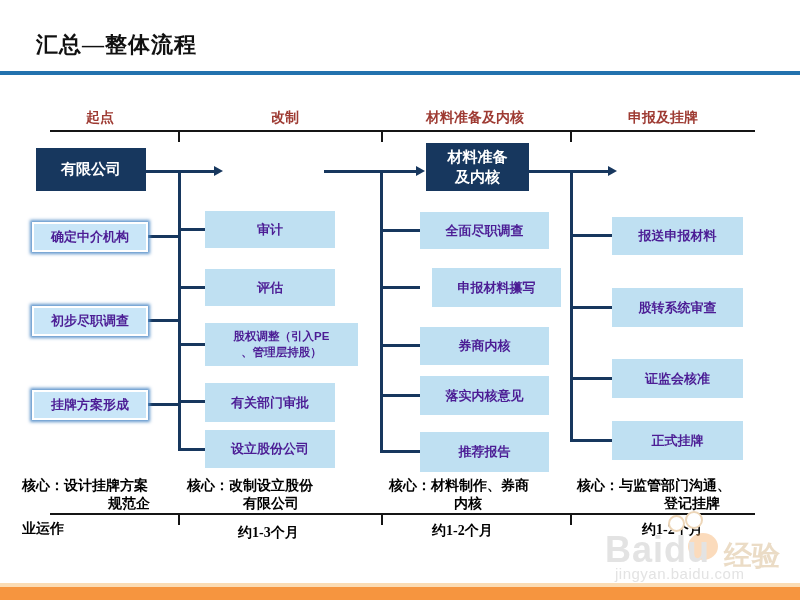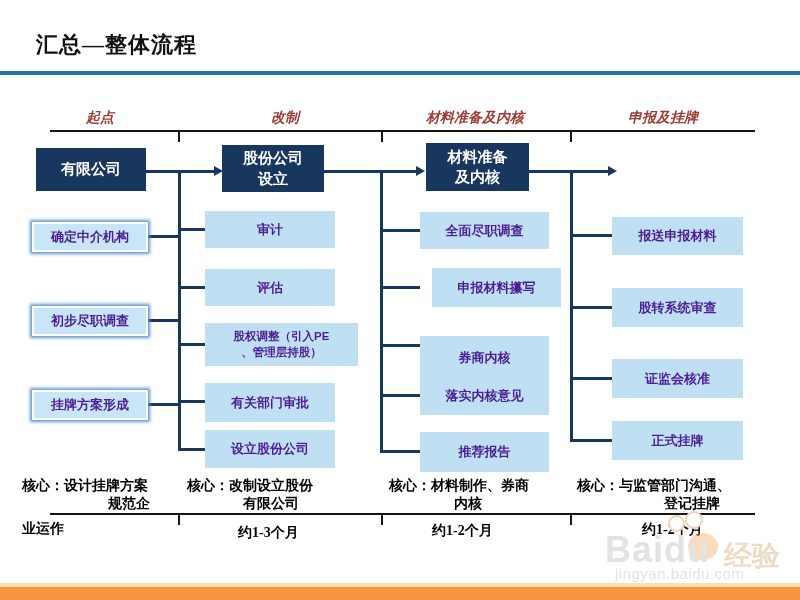--- a/index.html
+++ b/index.html
@@ -7,21 +7,21 @@
          font-family:"Liberation Serif","DejaVu Serif",serif;}
   
   .title{position:absolute;left:36px;top:30px;font-size:22px;font-weight:700;color:#111;
          letter-spacing:1px;}
   .rule{position:absolute;left:0;top:71px;width:800px;height:4px;background:#2272AE;}
   
   .ax{position:absolute;height:2px;background:#151515;}
   .tk{position:absolute;width:2px;height:12px;background:#151515;}
   
   .ph{position:absolute;width:170px;text-align:center;color:#9E3B33;font-weight:700;
-      font-size:14px;font-style:italic;}
+      font-size:14px;}
   
   .hl{position:absolute;height:3px;background:#17375E;}
   .vl{position:absolute;width:3px;background:#17375E;}
   .arr{position:absolute;width:0;height:0;border-top:5px solid transparent;
        border-bottom:5px solid transparent;border-left:9px solid #17375E;}
   
   .hdr{position:absolute;background:#17375E;color:#fff;font-weight:700;font-size:15px;
        display:flex;align-items:center;justify-content:center;text-align:center;
        line-height:1.35;font-family:"Liberation Sans","DejaVu Sans",sans-serif;}
   .hdr .w{display:inline-block;width:64px;}
@@ -94,42 +94,39 @@
   <div class="hl" style="left:383px;top:450px;width:37px;"></div>
 
   <div class="hl" style="left:573px;top:234px;width:39px;"></div>
   <div class="hl" style="left:573px;top:306px;width:39px;"></div>
   <div class="hl" style="left:573px;top:377px;width:39px;"></div>
   <div class="hl" style="left:573px;top:439px;width:39px;"></div>
 
   <div class="hdr" style="left:36px;top:148px;width:110px;height:43px;">
     <span>有限公司</span>
   </div>
-  <div class="hdr" style="left:222px;top:145px;width:102px;height:47px;">
-    <span class="w">股份公司设立</span>
-  </div>
   <div class="hdr" style="left:426px;top:143px;width:103px;height:48px;">
     <span class="w">材料准备及内核</span>
   </div>
 
   <div class="itm g" style="left:32px;top:222px;width:112px;height:26px;">确定中介机构</div>
   <div class="itm g" style="left:32px;top:306px;width:112px;height:26px;">初步尽职调查</div>
   <div class="itm g" style="left:32px;top:390px;width:112px;height:26px;">挂牌方案形成</div>
 
   <div class="itm" style="left:205px;top:211px;width:130px;height:37px;">审计</div>
   <div class="itm" style="left:205px;top:269px;width:130px;height:37px;">评估</div>
   <div class="itm sm" style="left:205px;top:323px;width:153px;height:43px;">
     <span class="w2">股权调整（引入PE、管理层持股）</span>
   </div>
   <div class="itm" style="left:205px;top:430px;width:130px;height:38px;">设立股份公司</div>
   <div class="itm" style="left:205px;top:383px;width:130px;height:39px;">有关部门审批</div>
 
   <div class="itm" style="left:420px;top:212px;width:129px;height:37px;">全面尽职调查</div>
   <div class="itm" style="left:420px;top:268px;width:129px;height:39px;margin-left:12px;">申报材料攥写</div>
-  <div class="itm" style="left:420px;top:336px;width:129px;height:44px;text-align:right;">券商内核</div>
+  <div class="itm" style="left:420px;top:327px;width:129px;height:38px;text-align:right;">券商内核</div>
   <div class="itm" style="left:420px;top:376px;width:129px;height:39px;">落实内核意见</div>
   <div class="itm" style="left:420px;top:432px;width:129px;height:40px;">推荐报告</div>
 
   <div class="itm" style="left:612px;top:217px;width:131px;height:38px;">报送申报材料</div>
   <div class="itm" style="left:612px;top:288px;width:131px;height:39px;">股转系统审查</div>
   <div class="itm" style="left:612px;top:359px;width:131px;height:39px;">证监会核准</div>
   <div class="itm" style="left:612px;top:421px;width:131px;height:39px;">正式挂牌</div>
 
   <div class="core" style="left:22px;top:477px;">核心：设计挂牌方案</div>
   <div class="core" style="left:108px;top:495px;">规范企</div>

